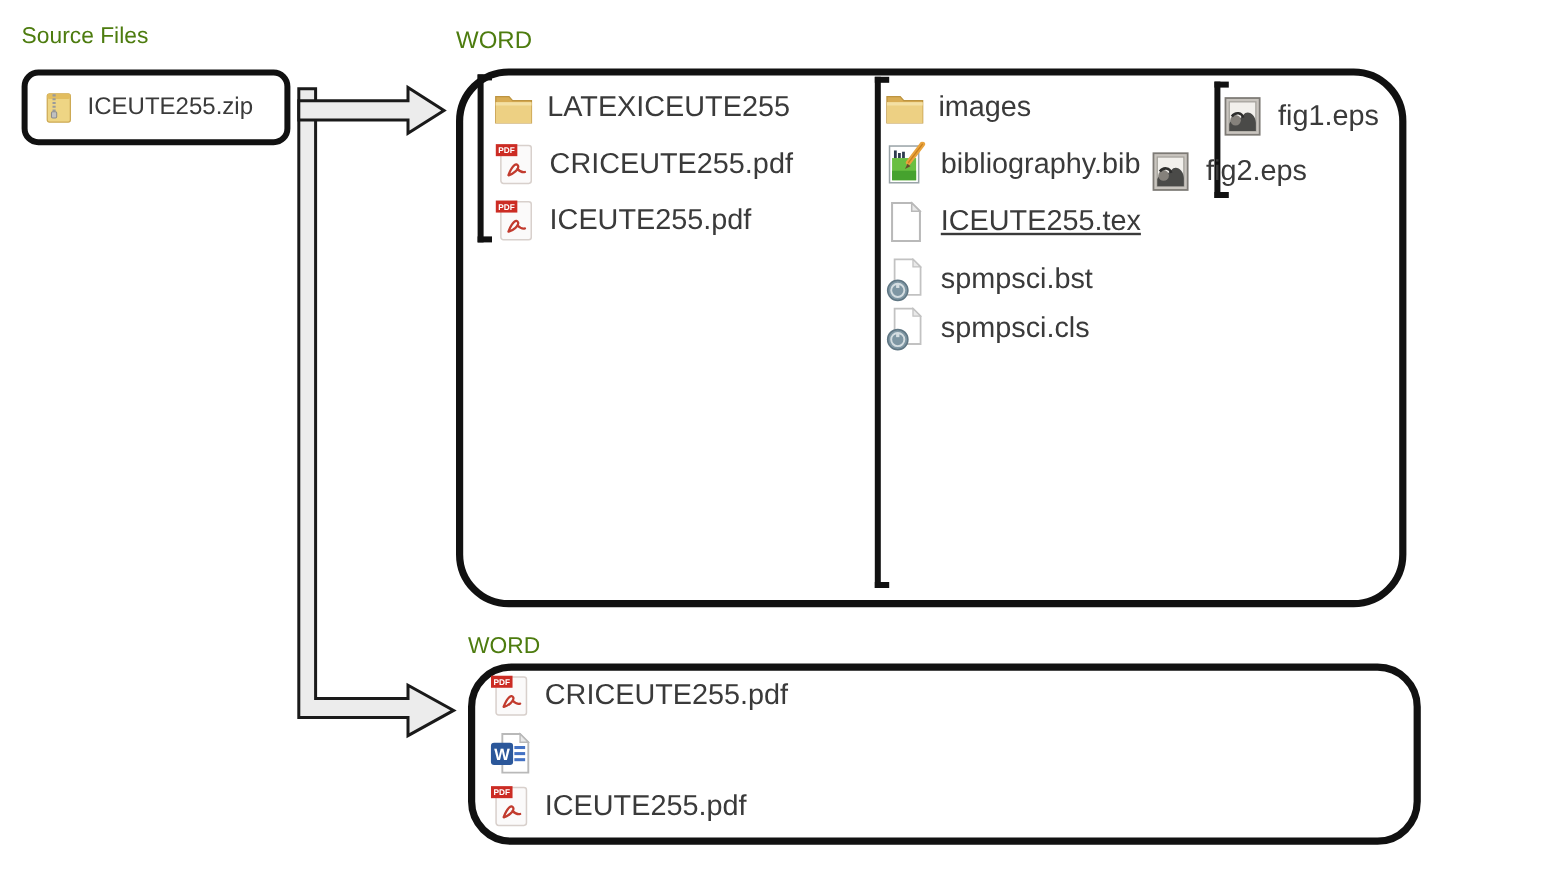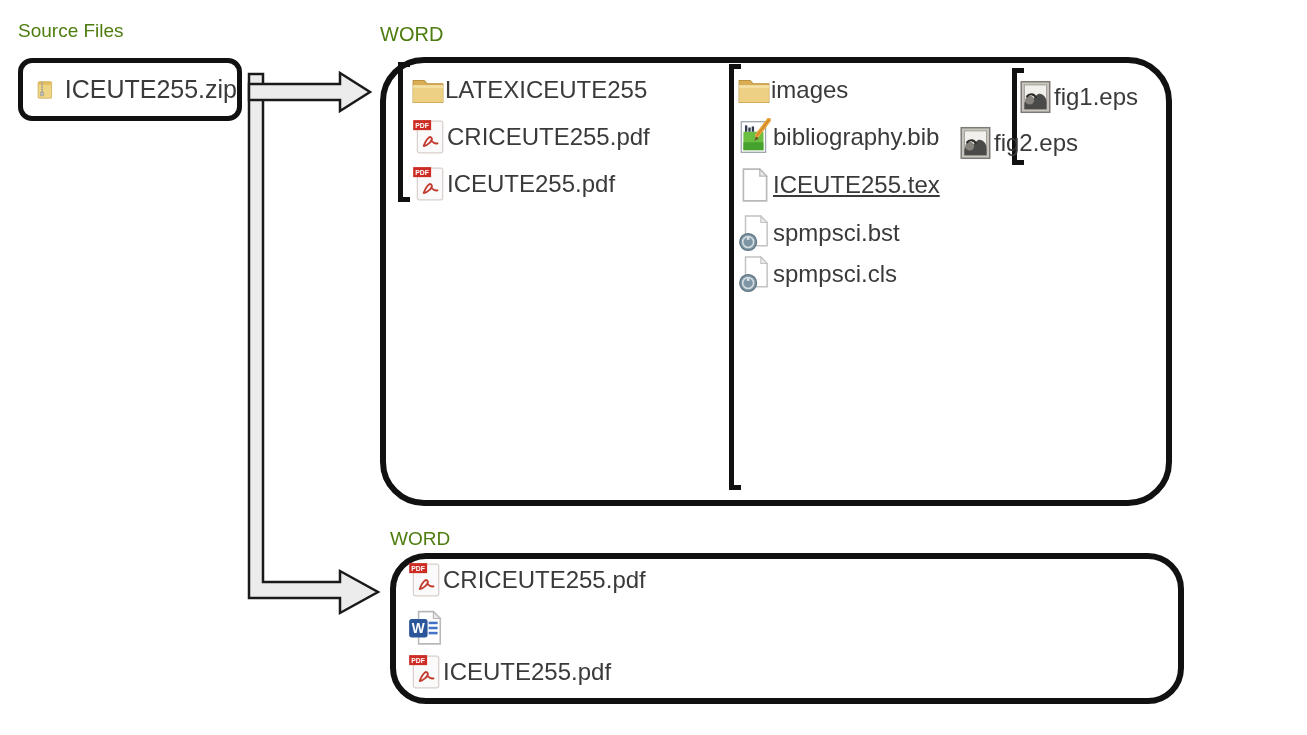--- a/index.html
+++ b/index.html
@@ -7,32 +7,32 @@
     position:relative; width:1307px; height:735px; background:#ffffff;
     font-family:"Liberation Sans", sans-serif; color:#3a3a3a; overflow:hidden;
   }
   .abs { position:absolute; }
   .diagram-label { font-size:19px; color:#4d7c0f; text-align:left; }
   .zip-box {
     position:absolute; left:18px; top:58px; width:224px; height:63px;
     box-sizing:border-box; border:5px solid #111111; border-radius:14px;
     display:flex; align-items:center; gap:10px; padding-left:12px; background:#fff;
   }
-  .zip-box .label { font-size:25px; color:#3a3a3a; }
+  .zip-box .label { font-size:20px; color:#3a3a3a; }
   .big-box {
     position:absolute; box-sizing:border-box; border:6px solid #111111; background:#fff;
   }
   .latex-box { left:380px; top:57px; width:792px; height:449px; border-radius:44px; }
   .word-box  { left:390px; top:553px; width:794px; height:151px; border-radius:36px; }
   .bracket {
     position:absolute; box-sizing:border-box;
     border-left:5px solid #111111; border-top:5px solid #111111; border-bottom:5px solid #111111;
   }
   .file-row {
-    position:absolute; height:40px; display:flex; align-items:center; 
+    position:absolute; height:40px; display:flex; align-items:center; gap:11px;
     font-size:24px; color:#3a3a3a; white-space:nowrap;
   }
   .file-row svg.icon { flex:0 0 auto; }
   svg.icon { display:block; }
   .arrow-svg { position:absolute; }
   .arrow-shape { fill:#ececec; stroke:#1a1a1a; stroke-width:2.5; stroke-linejoin:miter; }
 </style>
 </head>
 <body>
 

